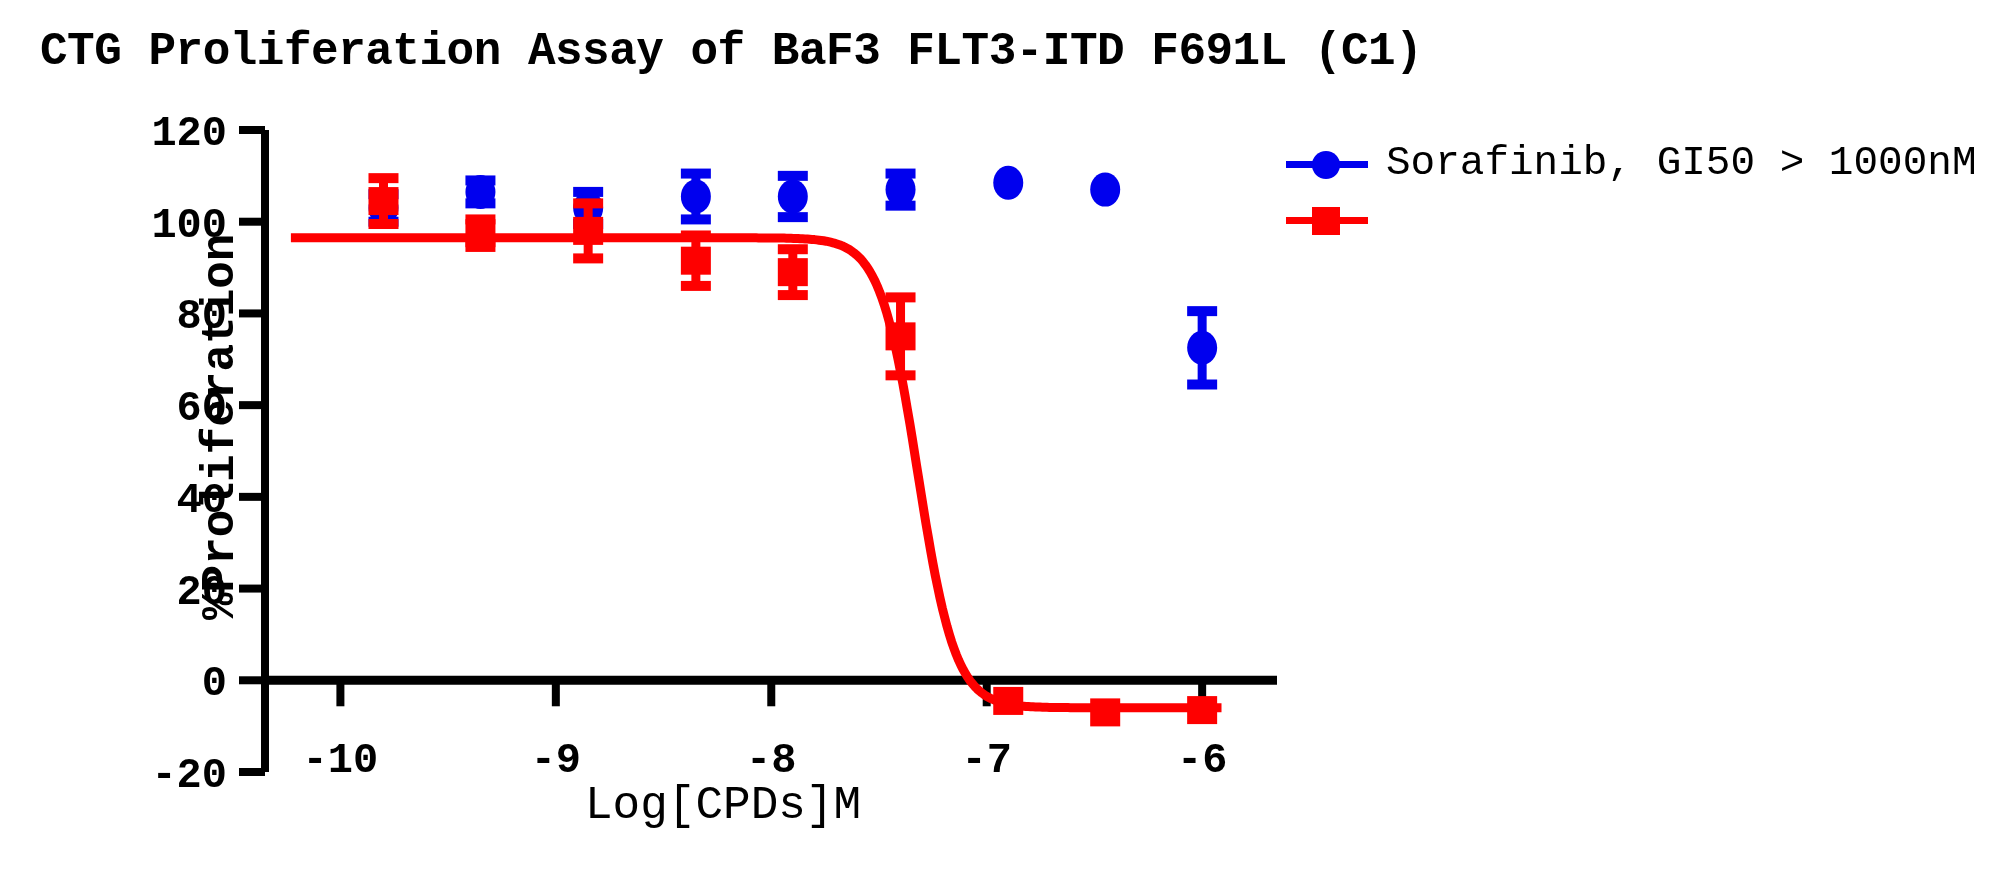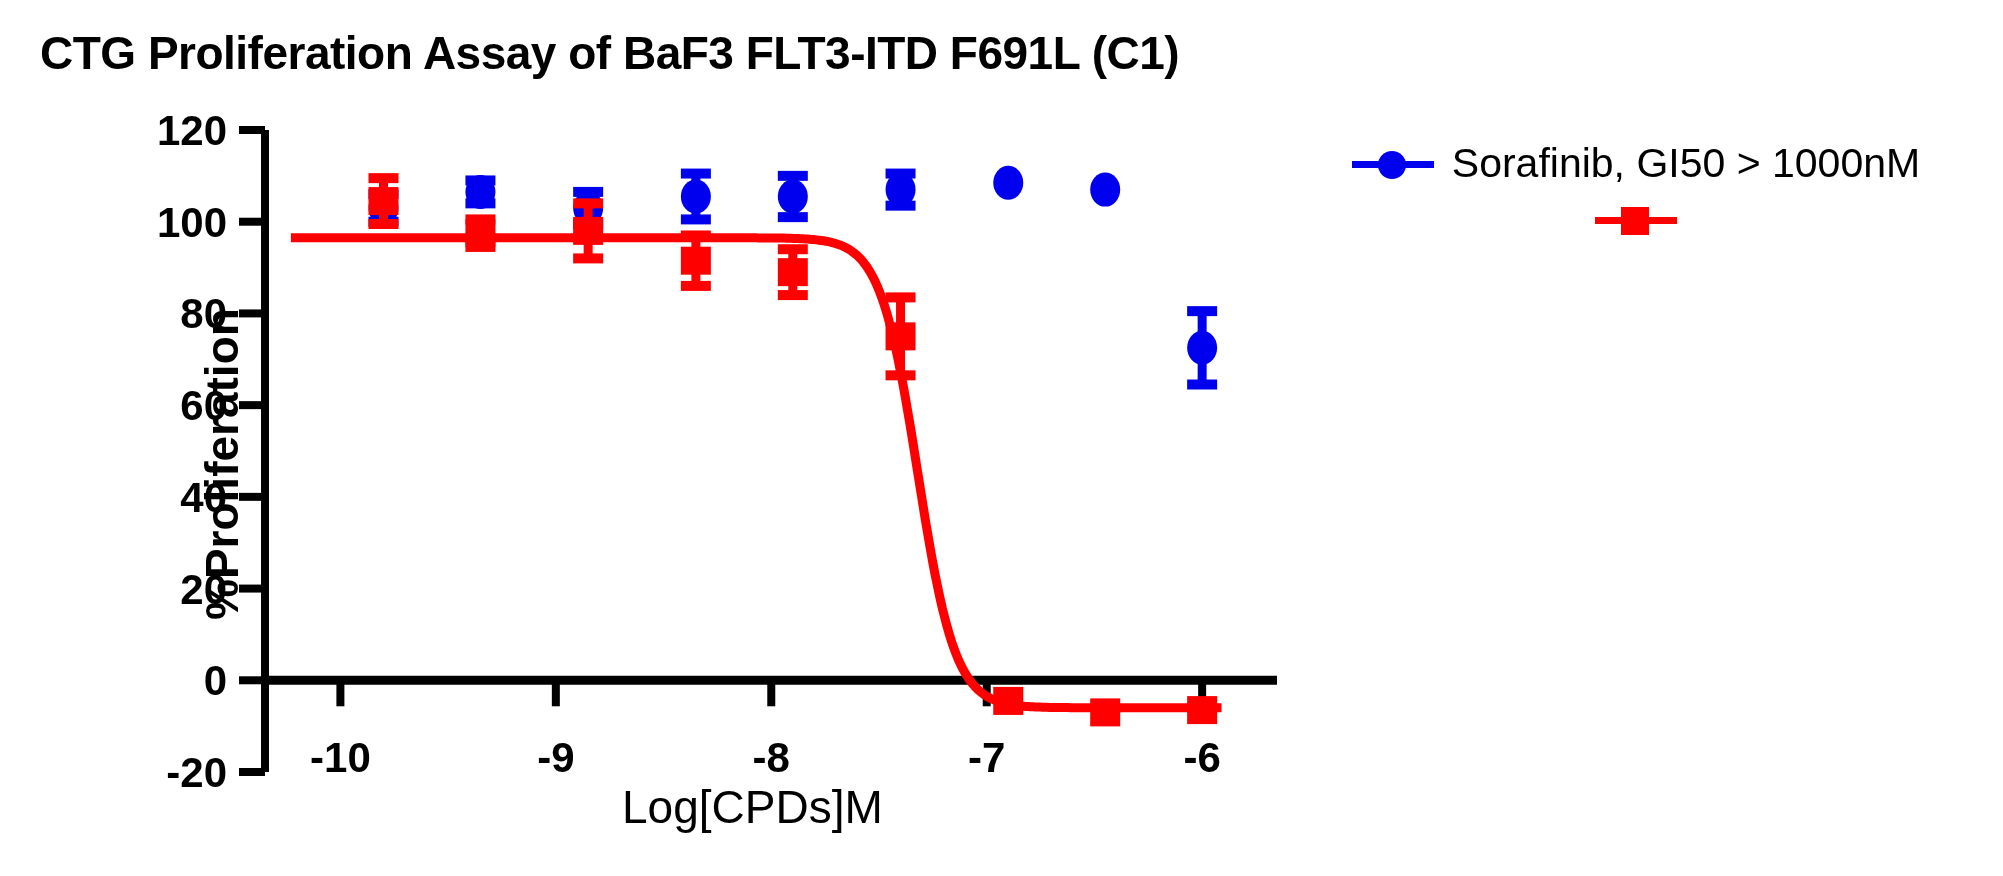--- a/index.html
+++ b/index.html
@@ -1,31 +1,31 @@
 <!DOCTYPE html>
 <html><head>
 <meta charset="utf-8">
 <style>
   html,body{margin:0;padding:0;background:#ffffff;}
   body{width:2003px;height:876px;position:relative;overflow:hidden;
        font-family:"Liberation Sans","DejaVu Sans",sans-serif;}
-  #root{position:absolute;inset:0;}
+  #root{position:absolute;inset:0;font-family:Liberation Mono, monospace;}
 
   .title{
     position:absolute; left:40px; top:26px;
     font-size:46px; font-weight:bold; color:#000;
     letter-spacing:-0.5px; white-space:nowrap;
   }
 
   .plot-area{position:absolute; left:0; top:0; width:2003px; height:876px;}
 
   svg.chart{position:absolute; left:0; top:0;}
 
   .legend{position:absolute; left:1286px; top:135px; width:700px;}
-  .legend-row{display:flex; align-items:center; height:56px;justify-content:center;}
+  .legend-row{display:flex; align-items:center; height:56px;}
   .legend-key{width:82px; height:40px; position:relative; flex:0 0 82px;}
   .legend-line{position:absolute; left:0; top:18px; width:82px; height:7px;}
   .legend-marker{position:absolute; left:26px; top:8px; width:28px; height:28px;}
   .legend-marker.circle{border-radius:50%;}
   .legend-label{font-size:41px; color:#000; white-space:nowrap; padding-left:18px;}
 
   .ylabel{
     position:absolute;
     transform-origin:0 0;
     font-size:46px; font-weight:bold; color:#000; white-space:nowrap;
@@ -134,21 +134,21 @@
             <rect x="993.2499999999999" y="686.9214285714286" width="30" height="28" fill="#fe0000"></rect>
             <rect x="1090.195652173913" y="698.3857142857142" width="30" height="28" fill="#fe0000"></rect>
             <rect x="1187.141304347826" y="696.0928571428572" width="30" height="28" fill="#fe0000"></rect>
           </g>
         </g>
     </svg>
   </div>
 
   <div class="ylabel" style="left:195px; top:620px; transform:rotate(-90deg);">%Proliferation</div>
 
-  <div class="xlabel" style="left:622px; top:780px;">Log[CPDs]M</div>
+  <div class="xlabel" style="left:585px; top:780px;">Log[CPDs]M</div>
 
   <div class="legend">
     <div class="legend-row">
       <span class="legend-key">
         <span class="legend-line" style="background: rgb(0, 0, 238);"></span>
         <span class="legend-marker circle" style="background: rgb(0, 0, 238);"></span>
       </span>
       <span class="legend-label">Sorafinib, GI50 &gt; 1000nM</span>
     </div>
     <div class="legend-row">

